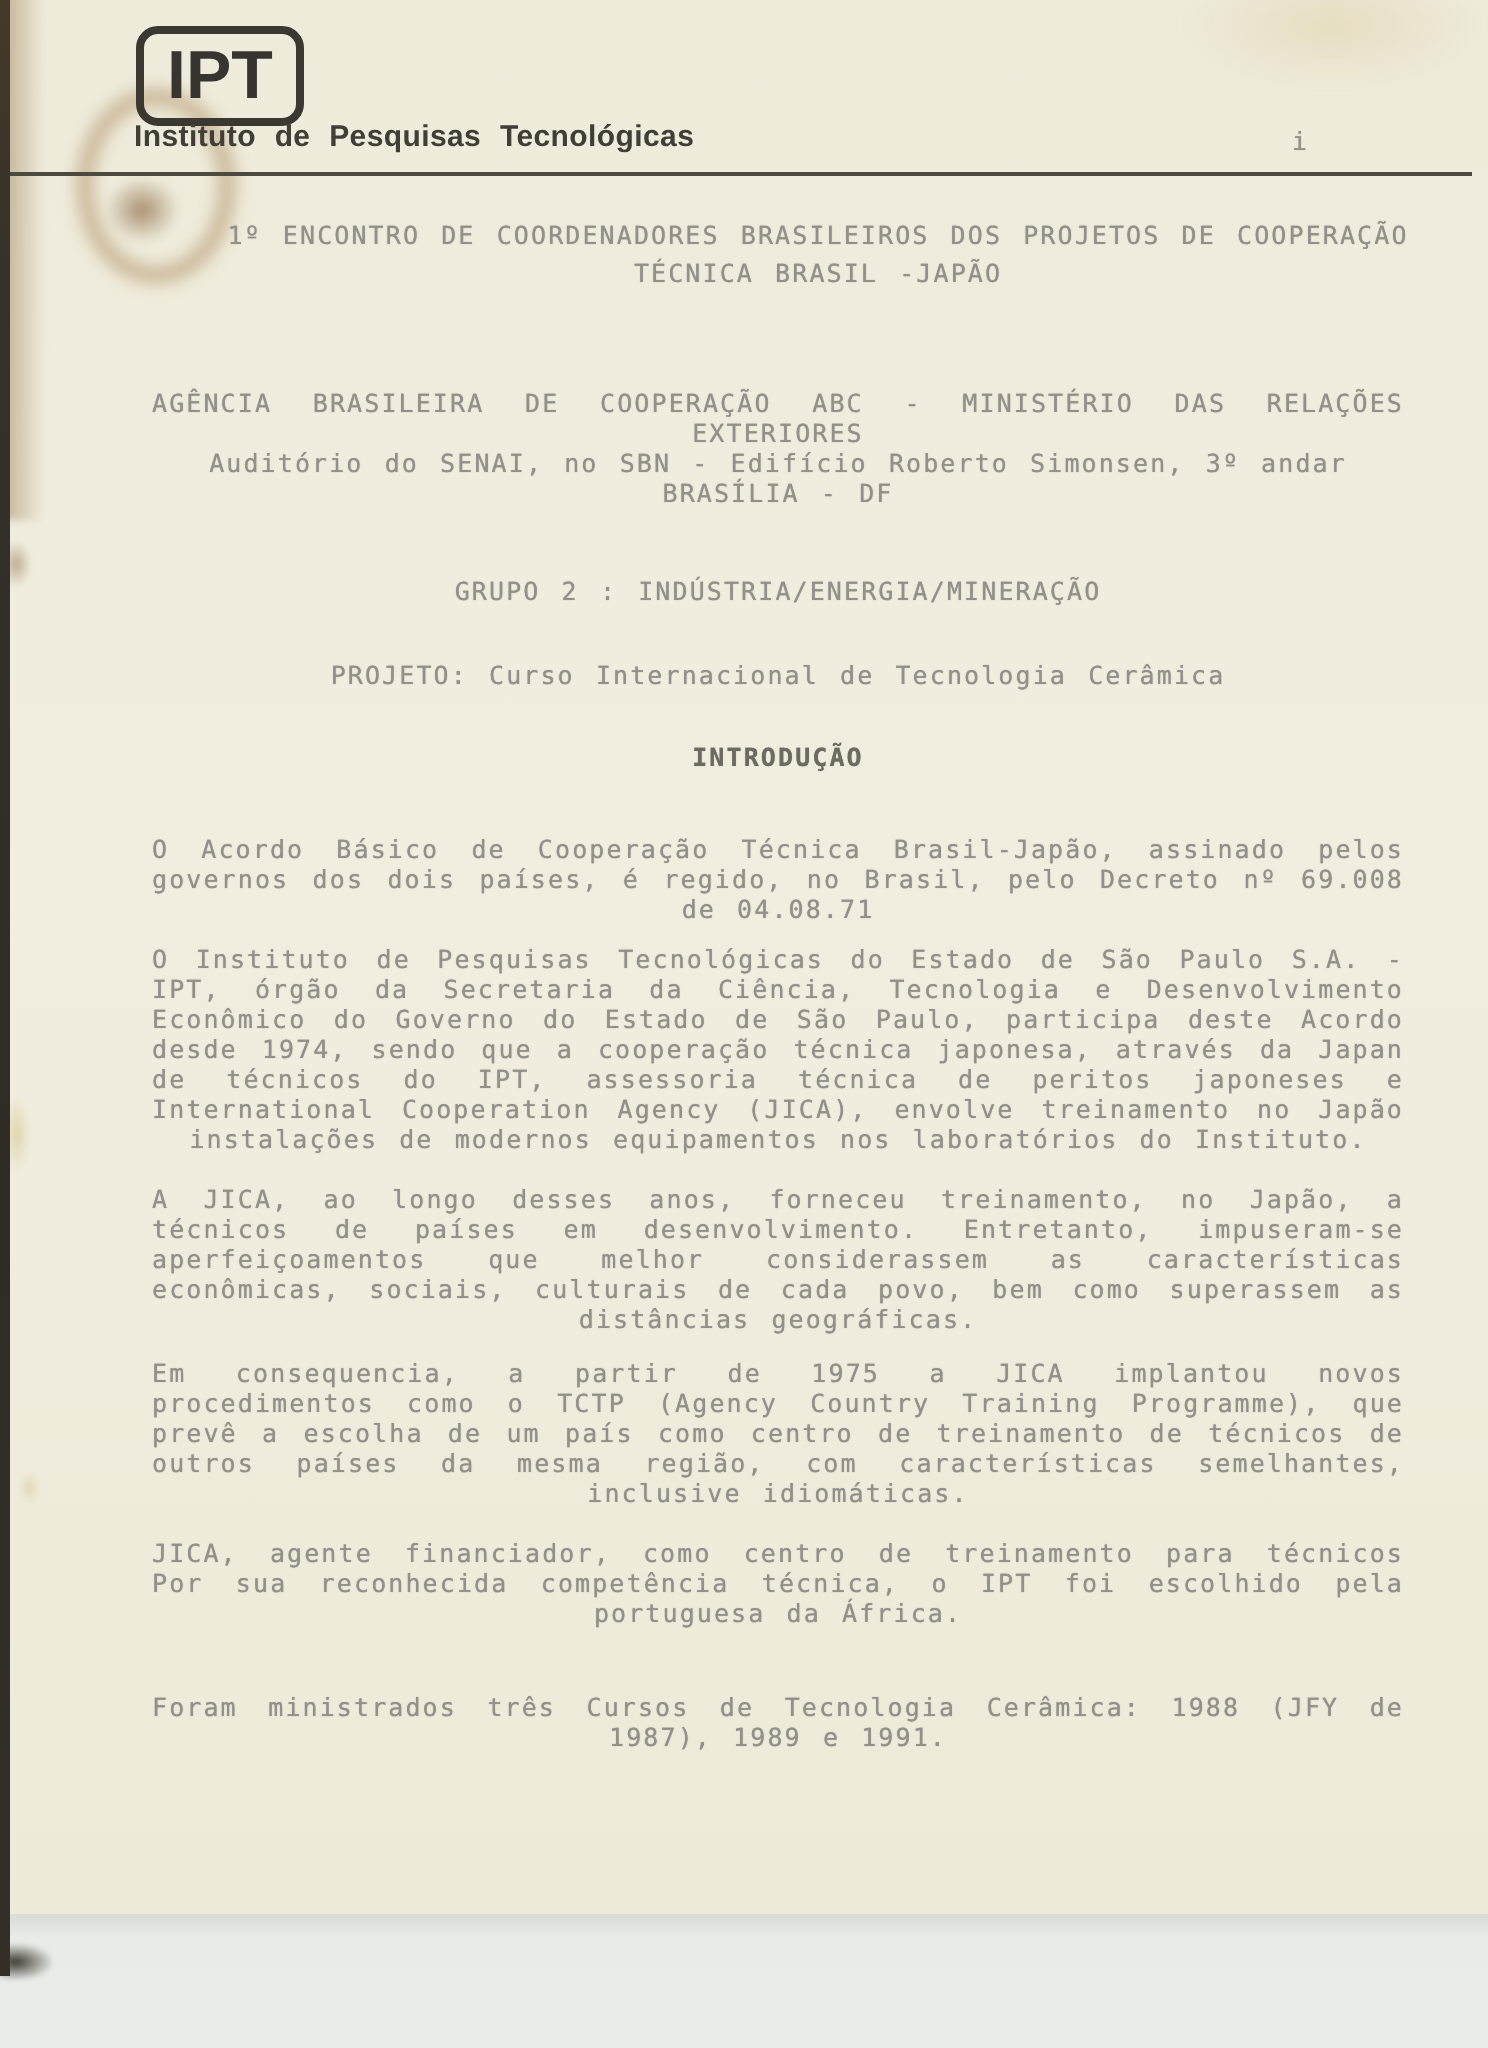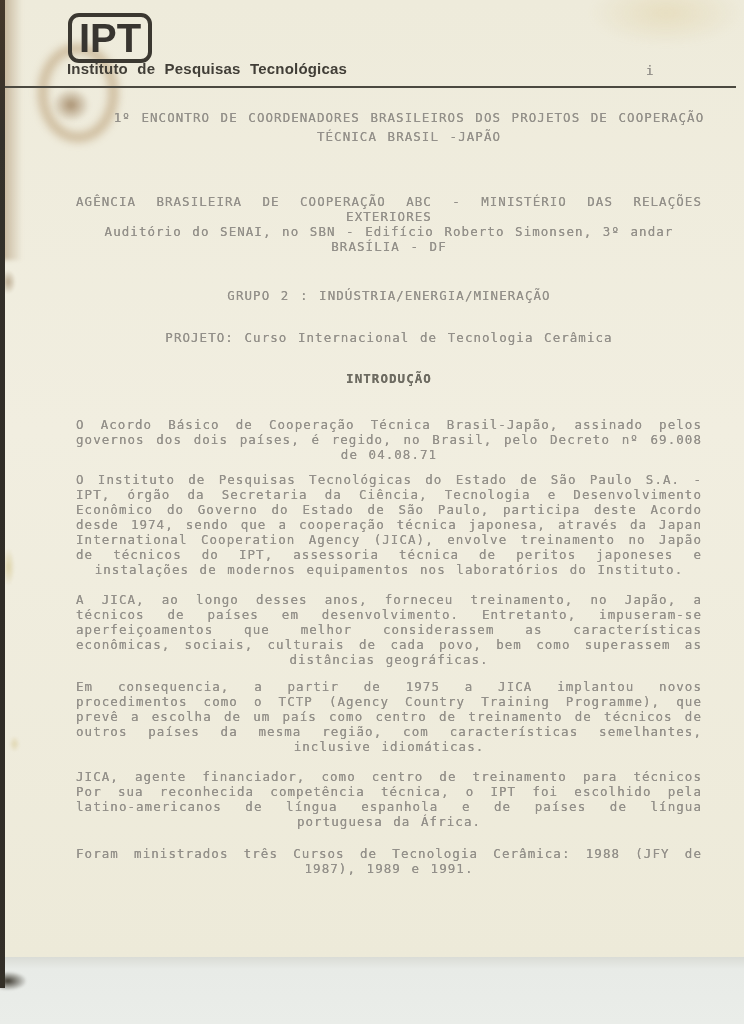--- a/index.html
+++ b/index.html
@@ -65,21 +65,21 @@
     left:9px;top:736px;width:11px;height:16px;border-radius:50%;
     background:radial-gradient(ellipse, rgba(198,176,94,.32), rgba(198,176,94,0) 70%);
     filter:blur(1px);
   }
   
   .logo-box{
     position:absolute;left:68px;top:13px;width:76px;height:42px;
     border:4px solid #3b3831;border-radius:11px;
     display:flex;align-items:center;justify-content:center;
     font-family:"Liberation Sans", sans-serif;
-    font-weight:bold;font-size:40px;letter-spacing:0px;color:#383530;
+    font-weight:bold;font-size:34px;letter-spacing:0px;color:#383530;
   }
   .org{
     position:absolute;left:67px;top:60px;
     font-family:"Liberation Sans", sans-serif;
     font-weight:bold;font-size:15px;color:#413e37;
     word-spacing:5px;letter-spacing:.2px;
   }
   .pagenum{
     position:absolute;left:646px;top:63px;
     font-size:12px;color:#8b8a7f;
@@ -159,42 +159,41 @@
   <div class="blk blk-p1 tw">
       <div class="tl j">O Acordo Básico de Cooperação Técnica Brasil-Japão, assinado pelos</div>
       <div class="tl j">governos dos dois países, é regido, no Brasil, pelo Decreto nº 69.008</div>
       <div class="tl">de 04.08.71</div>
     </div>
   <div class="blk blk-p2 tw">
       <div class="tl j">O Instituto de Pesquisas Tecnológicas do Estado de São Paulo S.A. -</div>
       <div class="tl j">IPT, órgão da Secretaria da Ciência, Tecnologia e Desenvolvimento</div>
       <div class="tl j">Econômico do Governo do Estado de São Paulo, participa deste Acordo</div>
       <div class="tl j">desde 1974, sendo que a cooperação técnica japonesa, através da Japan</div>
+      <div class="tl j">de técnicos do IPT, assessoria técnica de peritos japoneses e</div>
       <div class="tl j">International Cooperation Agency (JICA), envolve treinamento no Japão</div>
-      <div class="tl j">de técnicos do IPT, assessoria técnica de peritos japoneses e</div>
       <div class="tl">instalações de modernos equipamentos nos laboratórios do Instituto.</div>
     </div>
   <div class="blk blk-p3 tw">
       <div class="tl j">A JICA, ao longo desses anos, forneceu treinamento, no Japão, a</div>
       <div class="tl j">técnicos de países em desenvolvimento. Entretanto, impuseram-se</div>
       <div class="tl j">aperfeiçoamentos que melhor considerassem as características</div>
       <div class="tl j">econômicas, sociais, culturais de cada povo, bem como superassem as</div>
       <div class="tl">distâncias geográficas.</div>
     </div>
   <div class="blk blk-p4 tw">
       <div class="tl j">Em consequencia, a partir de 1975 a JICA implantou novos</div>
       <div class="tl j">procedimentos como o TCTP (Agency Country Training Programme), que</div>
       <div class="tl j">prevê a escolha de um país como centro de treinamento de técnicos de</div>
       <div class="tl j">outros países da mesma região, com características semelhantes,</div>
       <div class="tl">inclusive idiomáticas.</div>
     </div>
   <div class="blk blk-p5 tw">
       <div class="tl j">JICA, agente financiador, como centro de treinamento para técnicos</div>
       <div class="tl j">Por sua reconhecida competência técnica, o IPT foi escolhido pela</div>
-      <div class="tl j">latino-americanos de língua espanhola e de países de língua</div>
       <div class="tl">portuguesa da África.</div>
     </div>
   <div class="blk blk-p6 tw">
       <div class="tl j">Foram ministrados três Cursos de Tecnologia Cerâmica: 1988 (JFY de</div>
       <div class="tl">1987), 1989 e 1991.</div>
     </div>
 
 </div>
 
 <div class="below-paper"></div>

